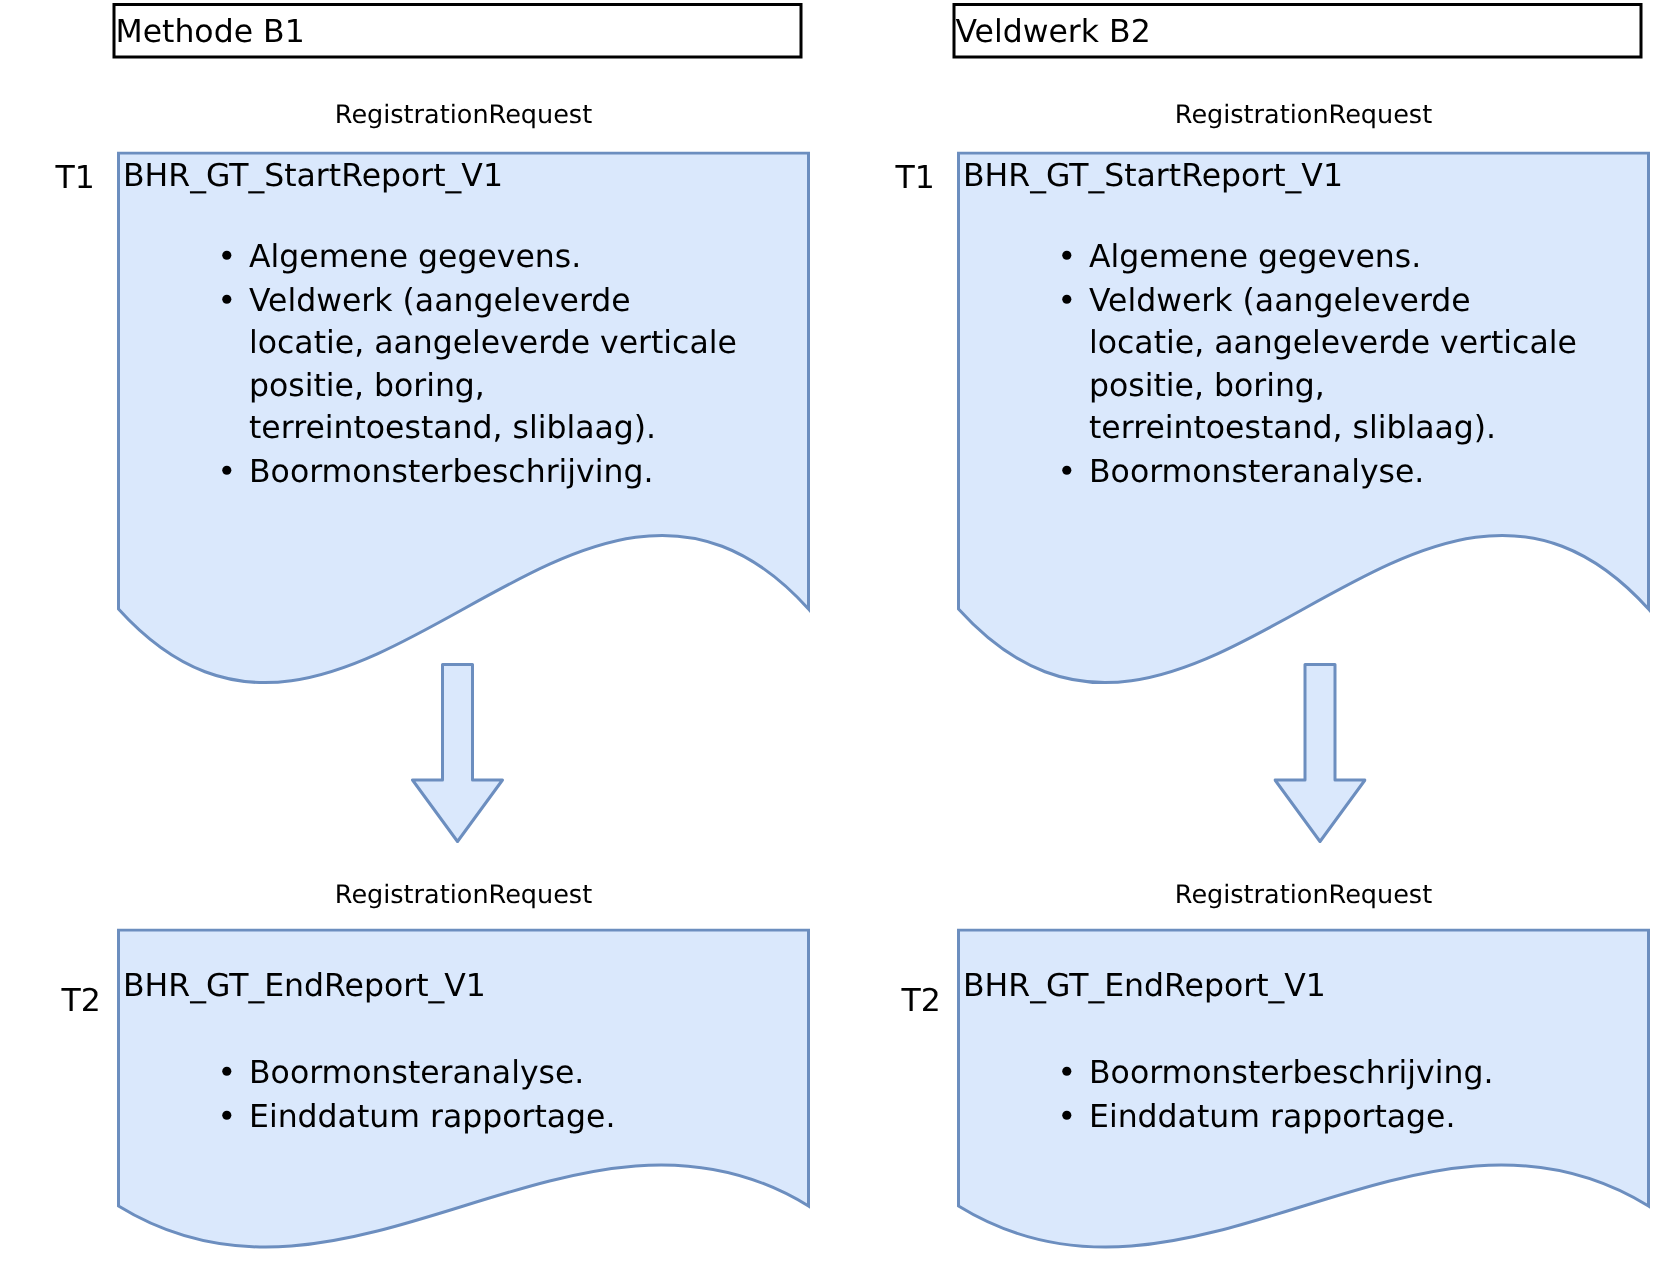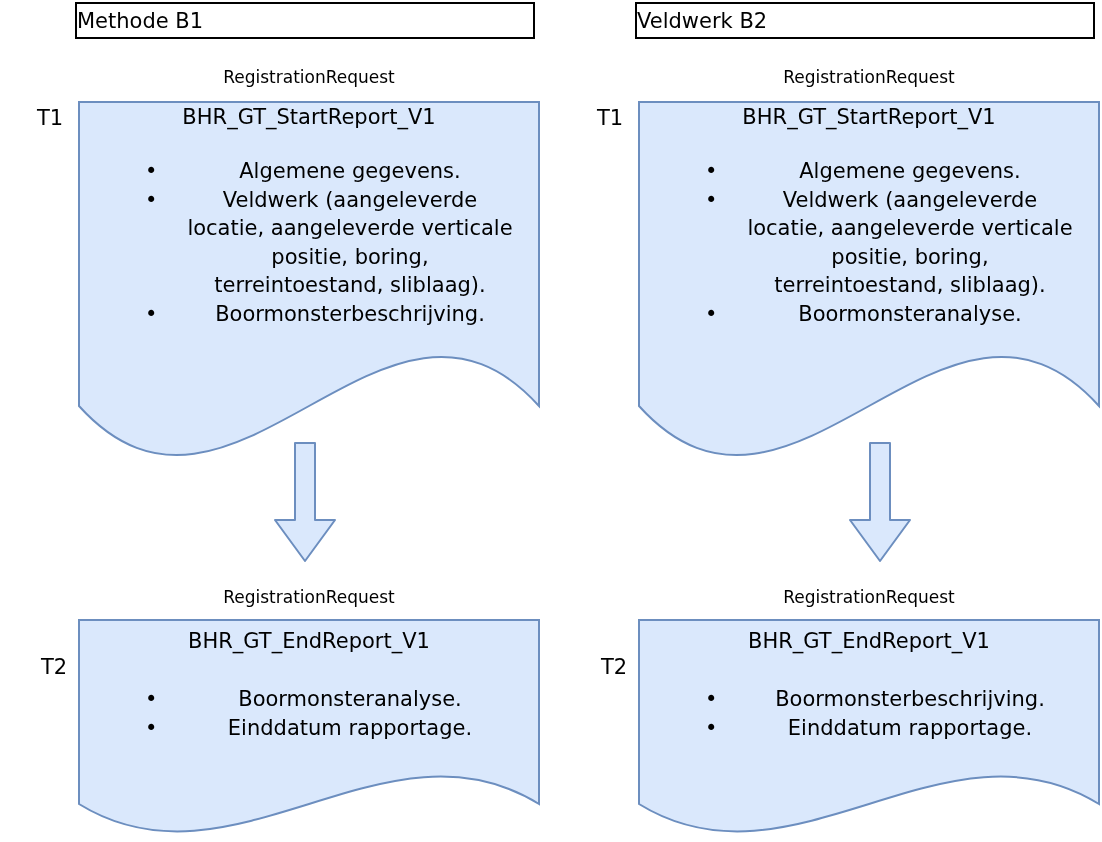--- a/index.html
+++ b/index.html
@@ -47,21 +47,20 @@
     line-height: 28px;
     margin-left: 16px;
   }
   .t1-label { top: 104px; left: calc(var(--ox) + 21px); }
   .t2-label { top: 653px; left: calc(var(--ox) + 25px); }
 
   .doc {
     position: absolute;
     left: calc(var(--ox) + 78px);
     width: 462px;
-    text-align: center;
   }
   .doc-t1 { top: 101px; height: 358px; }
   .doc-t2 { top: 619px; height: 216px; }
 
   .doc .shape {
     position: absolute;
     left: 0; top: 0;
     width: 100%; height: 100%;
     display: block;
   }
@@ -69,21 +68,21 @@
     fill: var(--doc-fill, #dae8fc);
     stroke: var(--doc-stroke, #6c8ebf);
     stroke-width: 2;
   }
 
   .doc-content {
     position: relative;
     padding: 2px 4px 0 4px;
     font-size: 21px;
   }
-  .doc-t2 .doc-content { padding-top: 8px; }
+  .doc-t2 .doc-content { padding-top: 8px; margin-top: 16px; }
 
   .doc-title { line-height: 28px; }
 
   ul.bullets {
     margin: 26px 0 0 0;
     padding: 0 2px 0 84px;
     list-style: none;
   }
   .doc-t2 ul.bullets { margin-top: 30px; }
   ul.bullets li {

